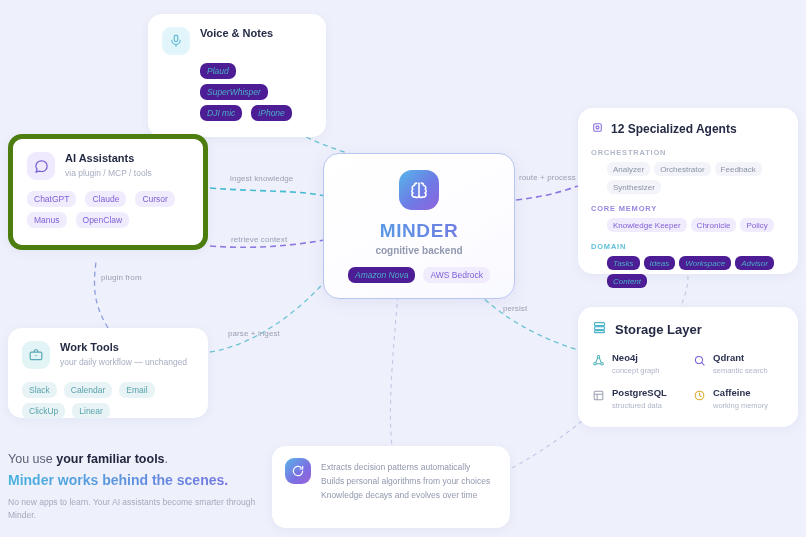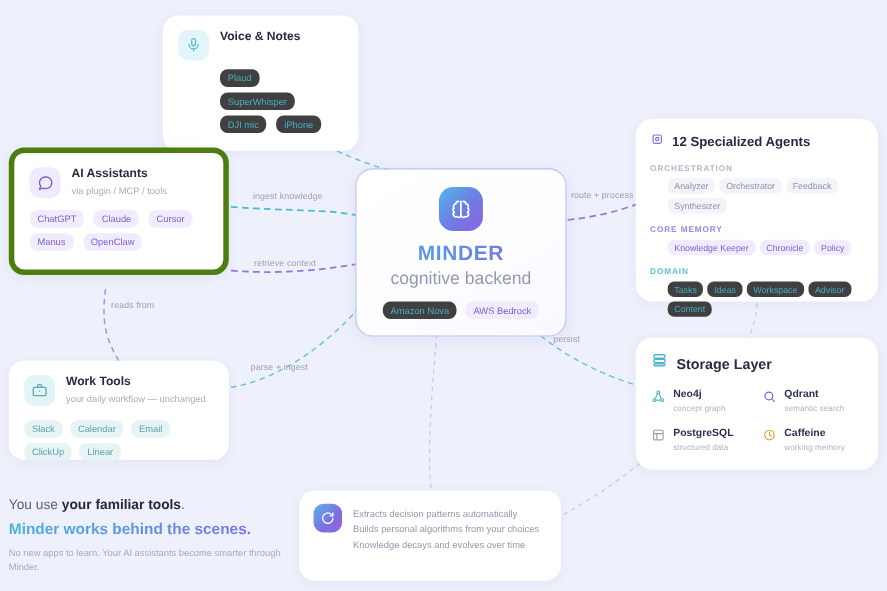--- a/index.html
+++ b/index.html
@@ -40,21 +40,21 @@
   .icon-purple { background: #efeafd; }
   .icon-teal { background: #e3f4f6; }
 
   .card-title { font-size: 11px; font-weight: bold; color: #252b45; line-height: 1.2; }
   .card-sub { font-size: 8.5px; color: #a7adc1; margin-top: 3px; }
 
   .pills { display: flex; flex-wrap: wrap; gap: 5px 9px; margin-top: 11px; }
   .pill {
     font-size: 8.5px; padding: 3px 7px; border-radius: 7px; white-space: nowrap;
   }
-  .pill-cyan { background: #404040; color: #4aacc4; }
+  .pill-cyan { background: #4c1d95; color: #4aacc4; font-style: italic; }
   .pill-purple { background: #f1ecfd; color: #7c5fd6; }
   .pill-teal { background: #e7f3f5; color: #59a2ad; }
   .pill-gray { background: #f3f4f9; color: #8b91a6; }
 
   
   #voice-notes { left: 148px; top: 14px; width: 178px; padding: 13px 14px 16px; }
 
   
   #ai-assistants { left: 8px; top: 134px; width: 200px; padding: 13px 14px 17px;
     border: 5px solid #4d7c0f; }
@@ -74,21 +74,21 @@
   #minder .brain {
     width: 40px; height: 40px; border-radius: 13px; margin: 0 auto;
     background: linear-gradient(135deg,#55b6e8 0%,#6e7be6 55%,#8f63dd 100%);
     display: flex; align-items: center; justify-content: center;
   }
   #minder .name {
     margin-top: 10px; font-size: 19px; font-weight: bold; letter-spacing: .6px;
     background: linear-gradient(90deg,#4aa7e8 0%,#7e6fe0 100%);
     -webkit-background-clip: text; background-clip: text; color: transparent;
   }
-  #minder .sub { font-size: 16px; color: #9299b0; margin-top: 3px; }
+  #minder .sub { font-size: 10px; color: #9299b0; margin-top: 3px; font-weight: bold; }
   #minder .pills { justify-content: center; margin-top: 11px; gap: 8px; }
 
   
   #agents { left: 578px; top: 108px; width: 220px; height: 166px; padding: 12px 13px;
     border-radius: 15px; }
   #agents .hd { display: flex; align-items: center; gap: 7px; }
   #agents .hd .t { font-size: 12px; font-weight: bold; color: #252b45; }
   .grp-label { font-size: 7.5px; font-weight: bold; letter-spacing: .8px; margin-top: 10px; }
   .grp-gray { color: #b2b7c9; }
   .grp-purple { color: #9a86e0; }
@@ -145,21 +145,21 @@
     <path d="M210,352 C262,344 312,300 336,268" fill="none" stroke="#6cc3d4" stroke-width="1.3" stroke-dasharray="5 4"></path>
     <path d="M516,200 C550,196 566,190 578,186" fill="none" stroke="#8f79e0" stroke-width="1.6" stroke-dasharray="6 4"></path>
     <path d="M462,272 C478,300 520,332 578,350" fill="none" stroke="#6cc3d4" stroke-width="1.3" stroke-dasharray="5 4"></path>
     <path d="M688,276 C688,330 600,420 512,468" fill="none" stroke="#c3c8e4" stroke-width="1.1" stroke-dasharray="4 4"></path>
     <path d="M400,272 C392,360 388,410 392,446" fill="none" stroke="#c3c8e4" stroke-width="1.1" stroke-dasharray="4 4"></path>
   </svg>
 
   <div class="edge-label" style="left:228px;top:118px">transcribe + auto-ingest</div>
   <div class="edge-label" style="left:230px;top:174px">ingest knowledge</div>
   <div class="edge-label" style="left:231px;top:235px">retrieve context</div>
-  <div class="edge-label" style="left:101px;top:273px">reads from</div>
+  <div class="edge-label" style="left:101px;top:273px">plugin from</div>
   <div class="edge-label" style="left:228px;top:329px">parse + ingest</div>
   <div class="edge-label" style="left:519px;top:173px">route + process</div>
   <div class="edge-label" style="left:503px;top:304px">persist</div>
 
   <div class="card" id="voice-notes">
     <div class="card-head">
       <div class="icon-box icon-cyan">
         <svg width="14" height="14" viewBox="0 0 24 24" fill="none" stroke="#5cbad2" stroke-width="2" stroke-linecap="round">
           <rect x="9" y="2" width="6" height="11" rx="3"></rect>
             <path d="M5 11a7 7 0 0 0 14 0"></path>

